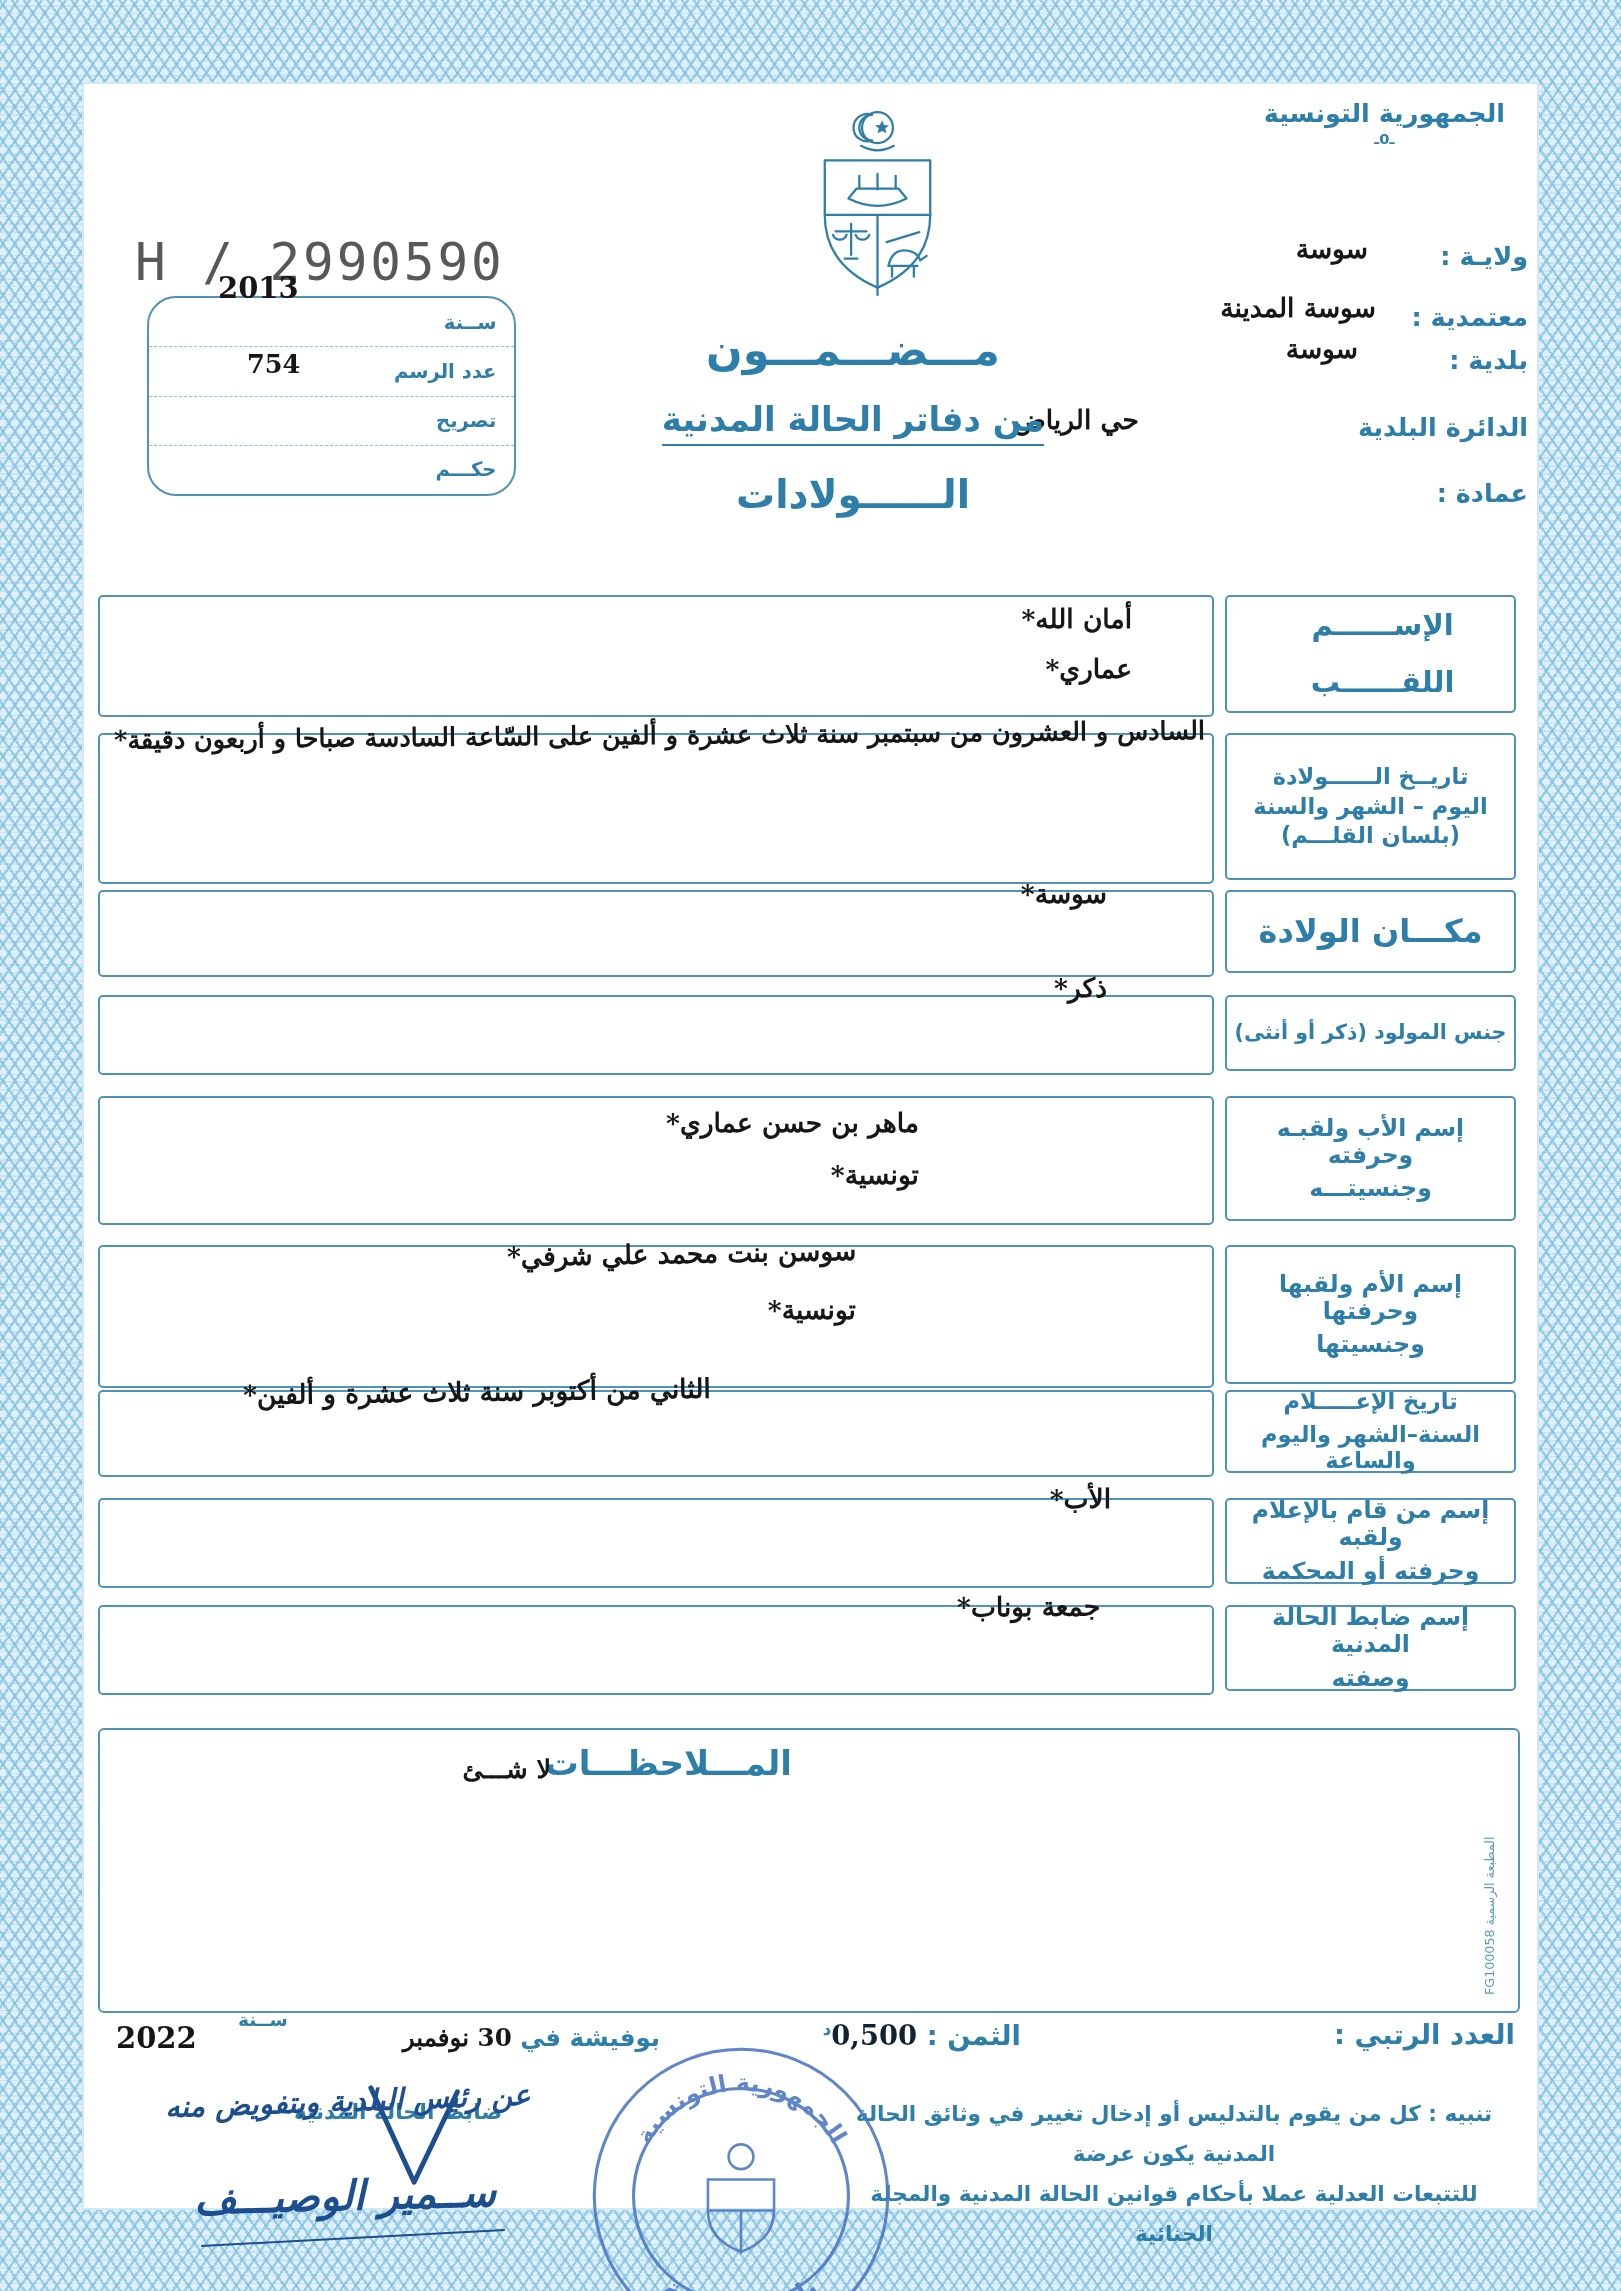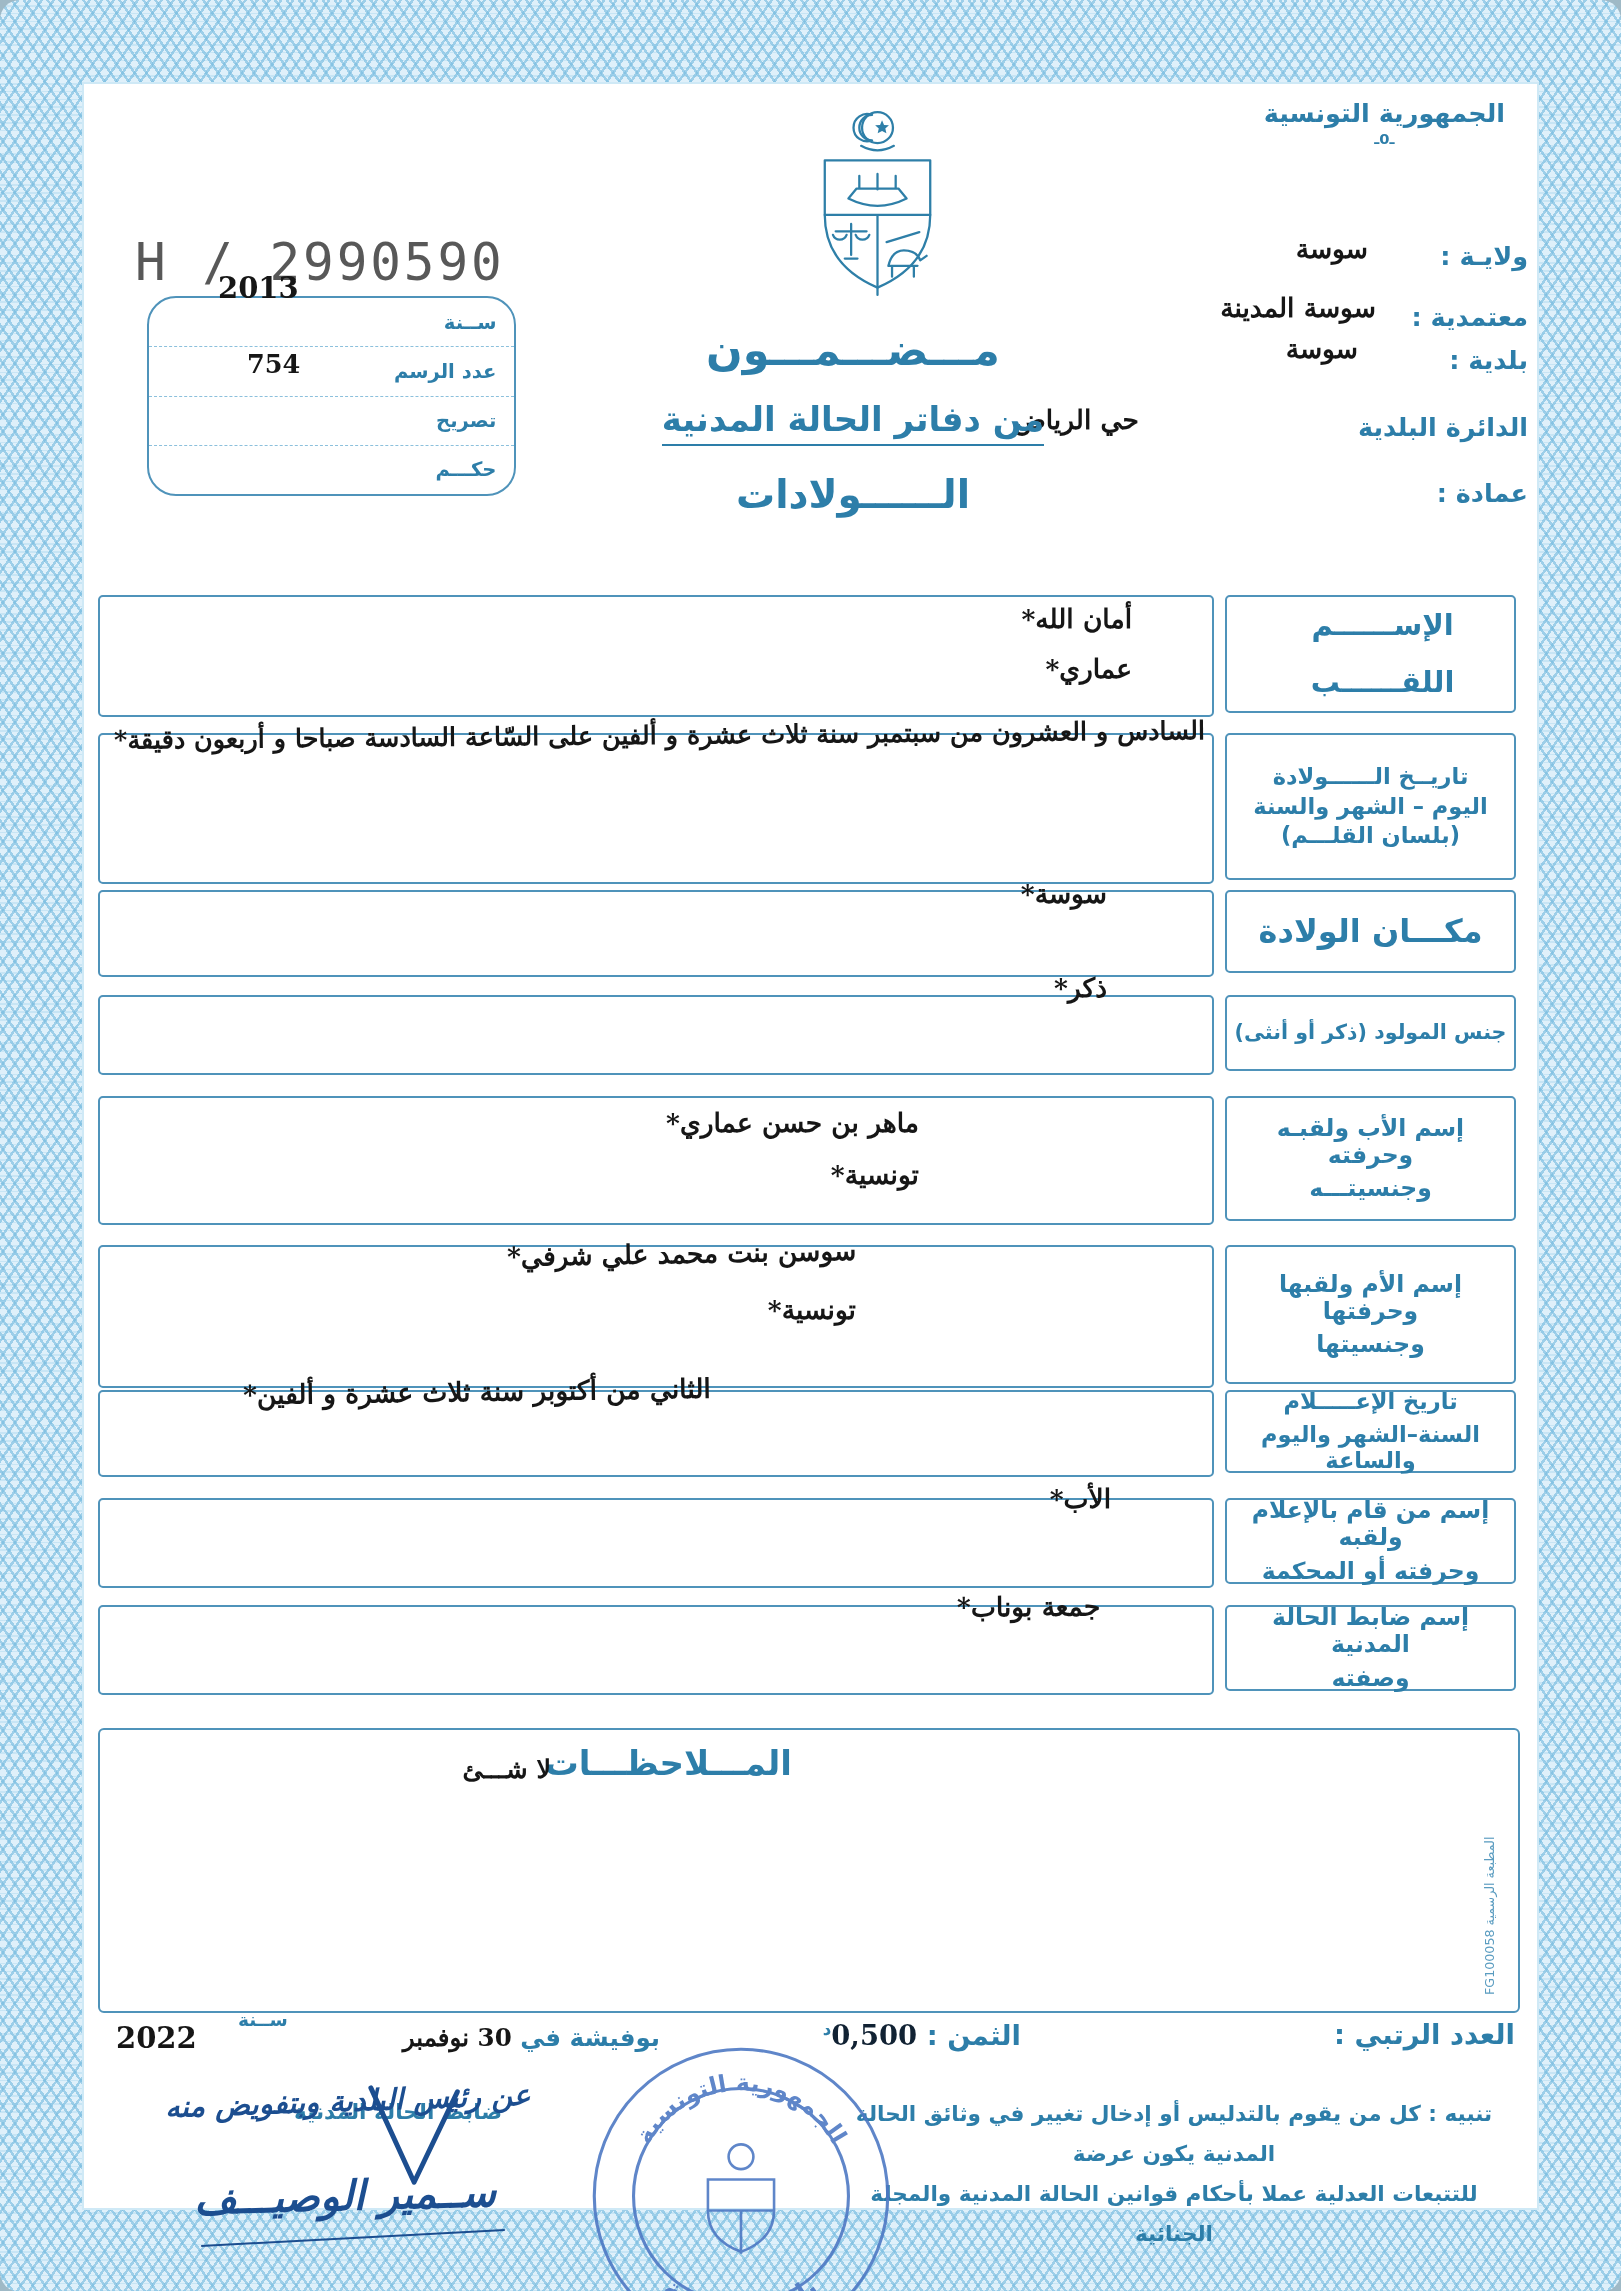--- a/index.html
+++ b/index.html
@@ -13,21 +13,20 @@
   .page{
     position:relative;width:1621px;height:2292px;margin:0 auto;
     background-color:#dff0fa;
     background-image:
       repeating-linear-gradient(55deg, rgba(122,189,224,.65) 0 2.5px, transparent 2.5px 9.8px),
       repeating-linear-gradient(-55deg, rgba(122,189,224,.65) 0 2.5px, transparent 2.5px 9.8px),
       repeating-linear-gradient(0deg, rgba(170,215,238,.45) 0 1.5px, transparent 1.5px 7.8px);
     overflow:hidden;
     direction:rtl;
     font-family:"DejaVu Sans", sans-serif;
-    border-radius:20px;
   }
   .inner{position:absolute;inset:82px;background:#ffffff;border:2.9px solid #cfe9f6;}
   .abs{position:absolute;}
 
   
   .republic{top:98px;right:116px;text-align:center;color:var(--blue);font-size:25.5px;font-weight:600;}
   .republic .divider{font-size:14.7px;margin-top:2px;letter-spacing:2px;}
   .serial{top:233px;left:135px;direction:ltr;font-family:"DejaVu Sans Mono", monospace;
           font-size:51px;color:#474747;letter-spacing:2.9px;opacity:.9;}
   .ref-box{top:296px;left:147px;width:365px;height:196px;border:2px solid var(--boxline);

